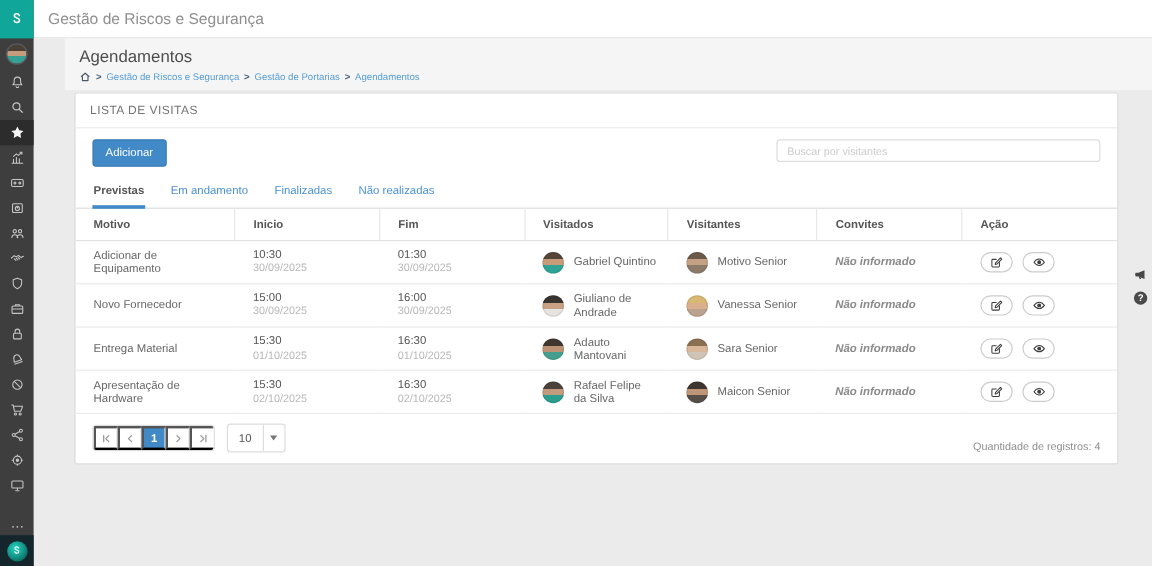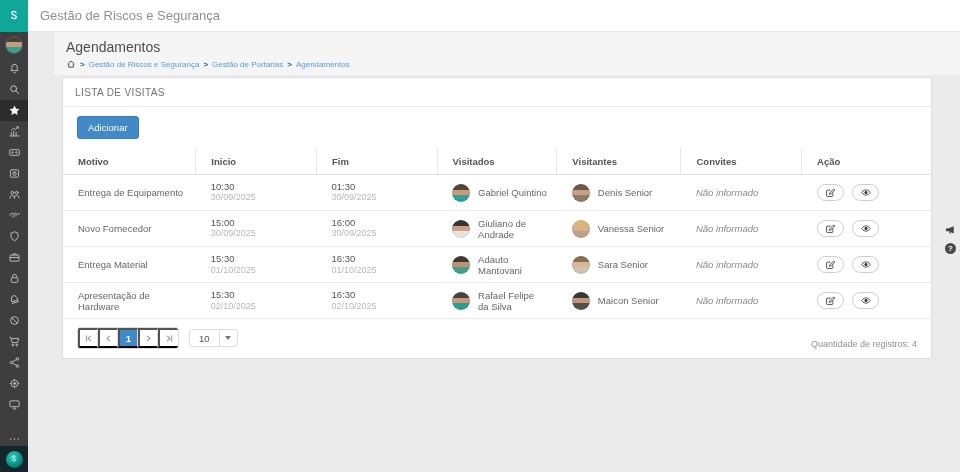--- a/index.html
+++ b/index.html
@@ -49,32 +49,32 @@
   .tab.active { color:#555; font-weight:bold; border-bottom-color:#4189c7; }
 
   table { width:100%; border-collapse:collapse; table-layout:fixed; font-size:9.5px; }
   thead th { text-align:left; font-weight:bold; color:#555; padding:8px 10px 7px 15px; border-right:1px solid #e8e8e8; border-bottom:1px solid #e2e2e2; }
   thead th:last-child { border-right:none; }
   tbody td { padding:6px 10px 6px 15px; border-bottom:1px solid #ececec; color:#666; vertical-align:middle; height:32px; }
   .cell-time { color:#555; line-height:1.2; }
   .cell-date { color:#b8b8b8; font-size:9px; line-height:1.3; }
   .person { display:flex; align-items:center; gap:8px; }
   .avatar { width:18px; height:18px; border-radius:50%; flex:0 0 18px; box-shadow:inset 0 0 0 1px rgba(0,0,0,.08); }
-  .italic-muted { font-style:italic; color:#8a8a8a; }
+  .italic-muted { font-style:italic; color:#8a8a8a;font-weight:bold; }
   .action-btn { display:inline-flex; align-items:center; justify-content:center; width:27px; height:17px; border:1px solid #ccc; border-radius:9px;
     background:#fff; margin-right:6px; cursor:pointer; padding:0; }
 
   .card-footer { display:flex; align-items:flex-end; justify-content:space-between; padding:8px 14px 9px; }
   .pager-area { display:flex; align-items:center; gap:10px; }
   .pager { display:inline-flex; border:1px solid #ddd; border-radius:3px; overflow:hidden; background:#fff; }
   .pg-btn { width:20px; height:20px; display:flex; align-items:center; justify-content:center; border-right:1px solid #ddd;
     background:#fff; cursor:pointer; color:#999; font-size:9.5px; padding:0; }
   .pg-btn:last-child { border-right:none; }
   .pg-btn.active { background:#4189c7; color:#fff; font-weight:bold; }
-  .page-size { display:inline-flex; align-items:center; border:1px solid #ddd; border-radius:3px; height:18px; background:#fff; cursor:pointer; }
+  .page-size { display:inline-flex; align-items:center; border:1px solid #ddd; border-radius:3px; height:24px; background:#fff; cursor:pointer; }
   .page-size .val { padding:0 9px; font-size:9.5px; color:#555; }
   .page-size .caret-box { border-left:1px solid #ddd; height:100%; display:flex; align-items:center; justify-content:center; width:18px; }
   .caret-down { width:0; height:0; border-left:3.5px solid transparent; border-right:3.5px solid transparent; border-top:4px solid #777; }
   .records { font-size:9px; color:#8f8f8f; }
 
   
   .rail { position:absolute; right:0; top:32px; bottom:0; width:18px; }
   .rail-icon { position:absolute; right:4px; cursor:pointer; }
   .rail-announce { top:190px; }
   .rail-help { top:211px; width:11px; height:11px; border-radius:50%; background:#4a4a4a; color:#fff; font-size:8px; font-weight:bold;
@@ -243,22 +243,29 @@
       <span class="crumb-sep">&gt;</span>
       <span class="crumb current">Agendamentos</span>
     </div>
   </div>
 
   <div class="card">
     <div class="card-title">LISTA DE VISITAS</div>
 
     <div class="toolbar">
       <button class="btn-add">Adicionar</button>
-    </div>
-
+      <input class="search-input" type="text" placeholder="Buscar por visitantes" style="">
+    </div>
+
+    <div class="tabs">
+      <span class="tab active">Previstas</span>
+      <span class="tab">Em andamento</span>
+      <span class="tab">Finalizadas</span>
+      <span class="tab">Não realizadas</span>
+    </div>
 
     <table>
       <colgroup>
         <col style="width:15.3%">
           <col style="width:13.9%">
           <col style="width:13.9%">
           <col style="width:13.8%">
         <col style="width:14.3%">
           <col style="width:13.9%">
           <col style="width:14.9%">
@@ -269,39 +276,39 @@
           <th>Inicio</th>
           <th>Fim</th>
           <th>Visitados</th>
           <th>Visitantes</th>
           <th>Convites</th>
           <th>Ação</th>
         </tr>
       </thead>
       <tbody>
   <tr>
-    <td>Entrega de Equipamento</td>
+    <td>Adicionar de Equipamento</td>
     <td>
       <div class="cell-time">10:30</div>
       <div class="cell-date">30/09/2025</div>
     </td>
     <td>
       <div class="cell-time">01:30</div>
       <div class="cell-date">30/09/2025</div>
     </td>
     <td>
       <div class="person">
         <span class="avatar" style="background: linear-gradient(rgb(84, 69, 58) 0%, rgb(84, 69, 58) 34%, rgb(200, 155, 123) 34%, rgb(200, 155, 123) 62%, rgb(47, 163, 150) 62%, rgb(47, 163, 150) 100%);"></span>
         <span>Gabriel Quintino</span>
       </div>
     </td>
     <td>
       <div class="person">
         <span class="avatar" style="background: linear-gradient(rgb(107, 90, 76) 0%, rgb(107, 90, 76) 34%, rgb(197, 161, 131) 34%, rgb(197, 161, 131) 62%, rgb(141, 123, 106) 62%, rgb(141, 123, 106) 100%);"></span>
-        <span>Denis Senior</span>
+        <span>Motivo Senior</span>
       </div>
     </td>
     <td>
       <span class="italic-muted">Não informado</span>
     </td>
     <td>
       <button class="action-btn">
         <svg width="11" height="11" viewBox="0 0 14 14" fill="none" stroke="#3c3c3c" stroke-width="1.1" stroke-linejoin="round">
                   <path d="M10 7v4a1 1 0 0 1-1 1H3a1 1 0 0 1-1-1V5a1 1 0 0 1 1-1h4"></path>
                   <path d="M5.5 9.4l.4-1.8 5.2-5.2 1.4 1.4-5.2 5.2z"></path>

